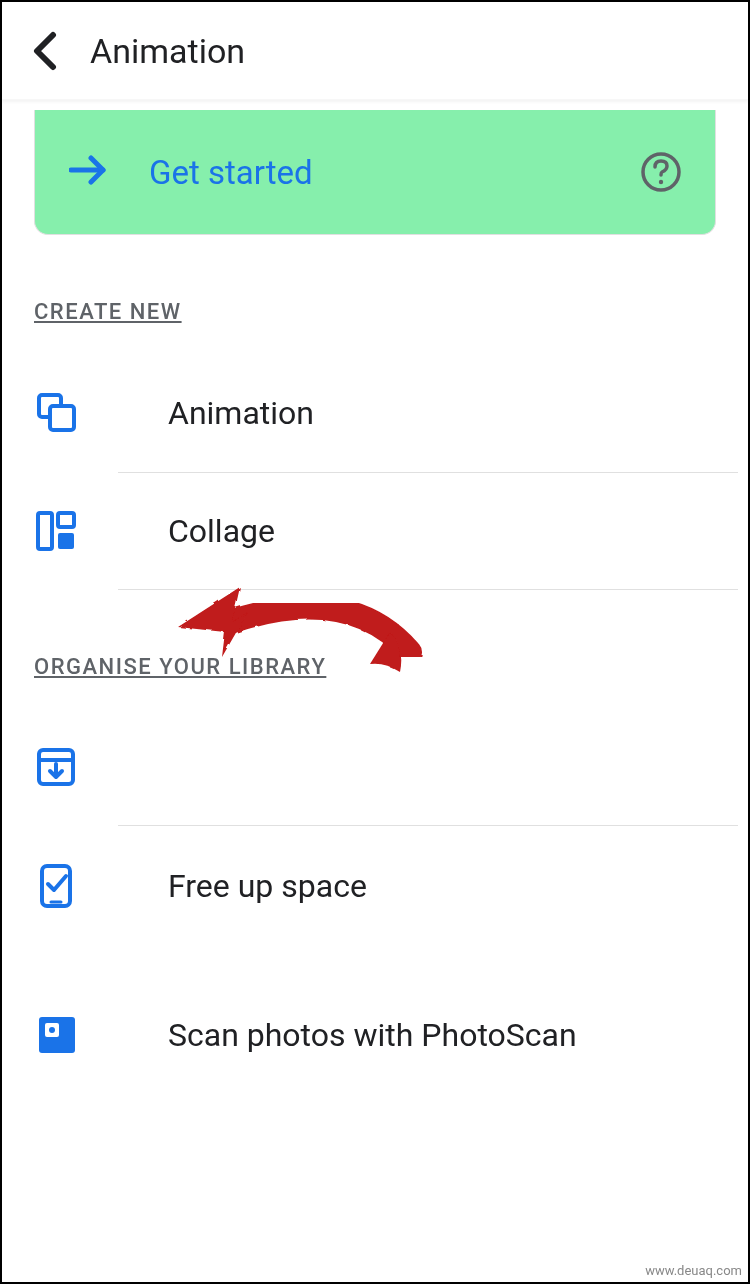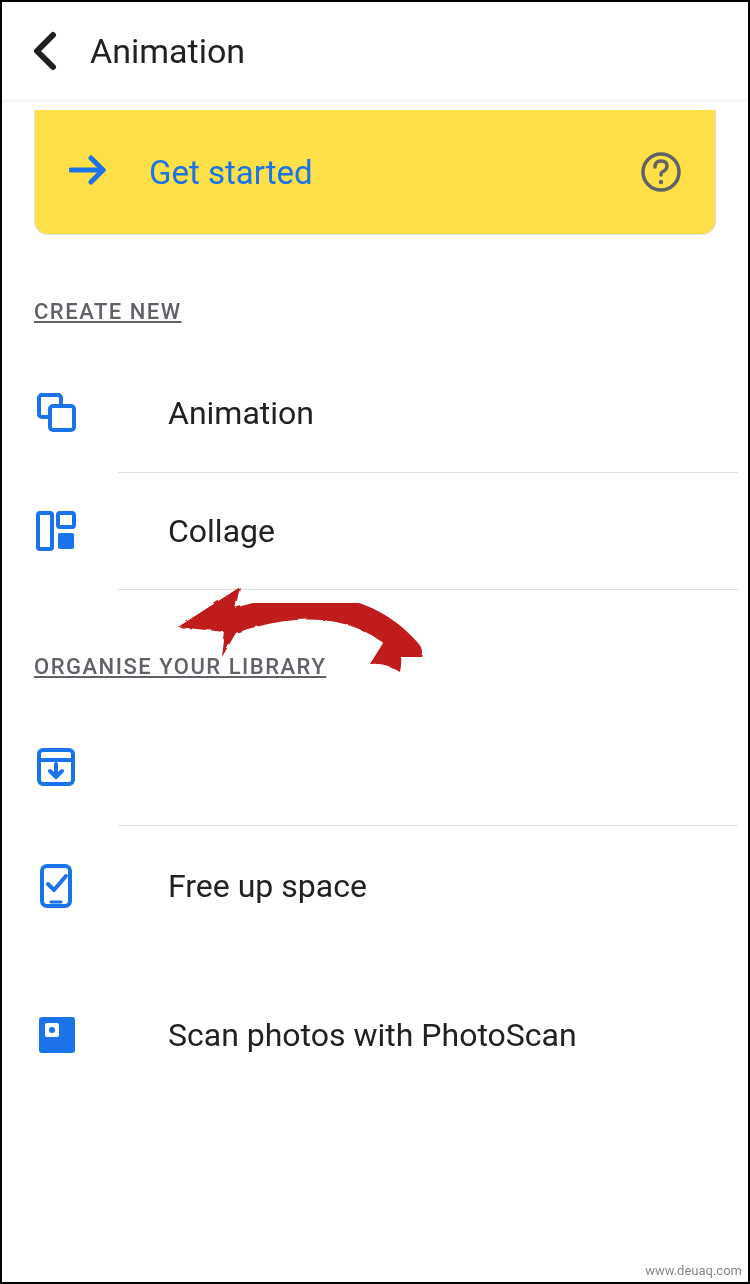--- a/index.html
+++ b/index.html
@@ -34,21 +34,21 @@
     padding: 0 0 0 0;
   }
   .card {
     margin: 10px 32px 0 32px;
     border: 1px solid #e0e0e0;
     border-top: none;
     border-radius: 0 0 14px 14px;
     padding: 40px 32px 40px 34px;
     display: flex;
     align-items: center;
-    background: #fde047;
+    background: #86efac;
   }
   .arrow-icon {
     margin-right: 40px;
   }
   .getstarted {
     font-size: 33px;
     color: #1a73e8;
     font-weight: 400;
     flex: 1;
   }

